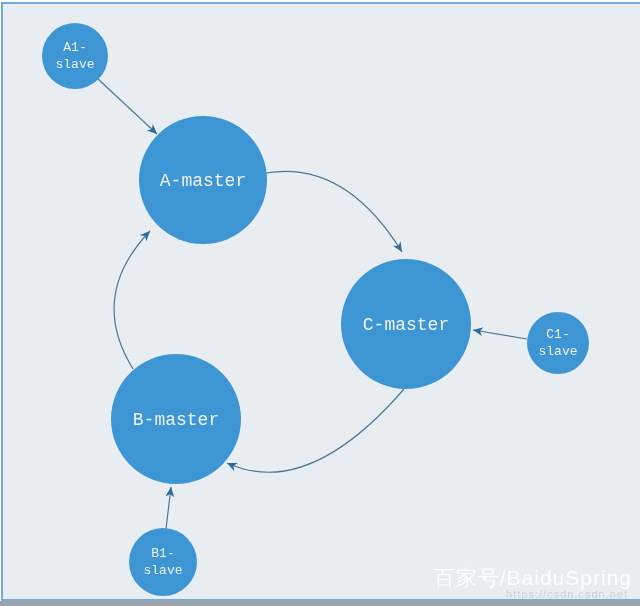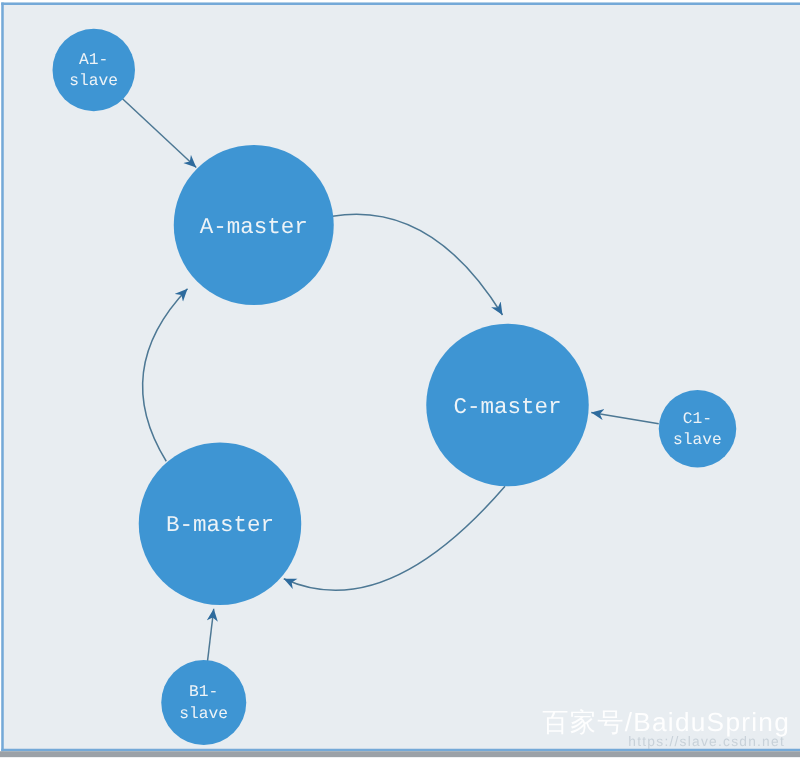--- a/index.html
+++ b/index.html
@@ -123,17 +123,17 @@
       <circle class="node-circle" cx="163" cy="562" r="34"></circle>
       <text class="slave-label" x="163" y="557">B1-</text>
       <text class="slave-label" x="163" y="574">slave</text>
 
       <circle class="node-circle" cx="558" cy="343" r="31"></circle>
       <text class="slave-label" x="558" y="338">C1-</text>
       <text class="slave-label" x="558" y="355">slave</text>
     </g>
   </svg>
 
-  <div class="watermark-url">https://slave.csdn.net</div>
+  <div class="watermark-url">https://csdn.csdn.net</div>
   <div class="watermark-badge">百家号/BaiduSpring</div>
 
   <div class="bottom-strip"></div>
 </div>
 
 </body></html>

